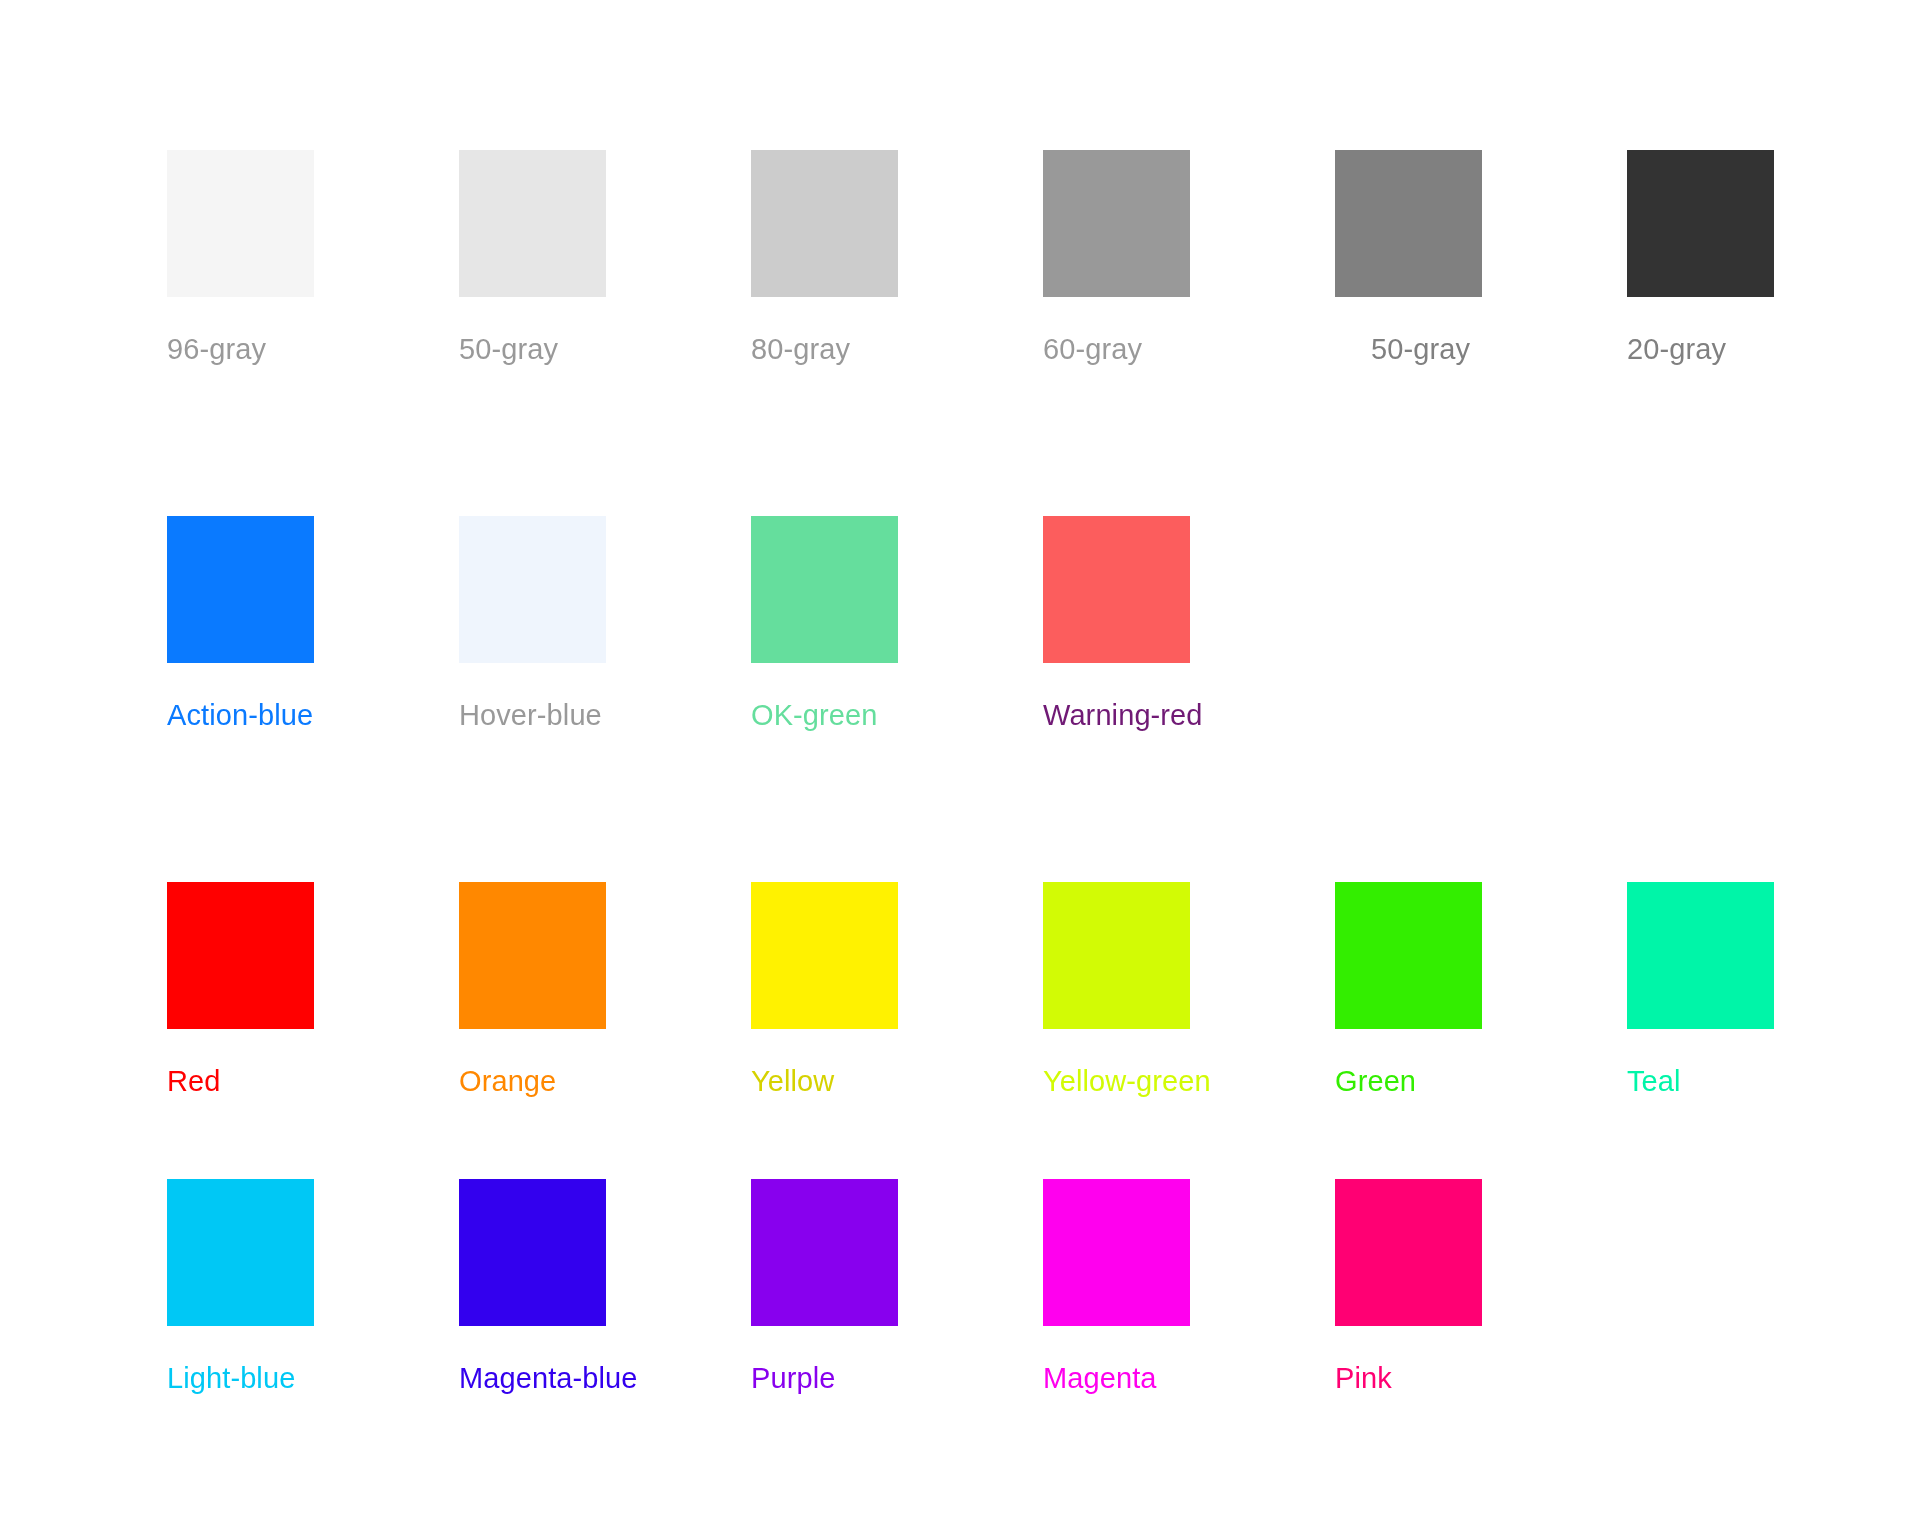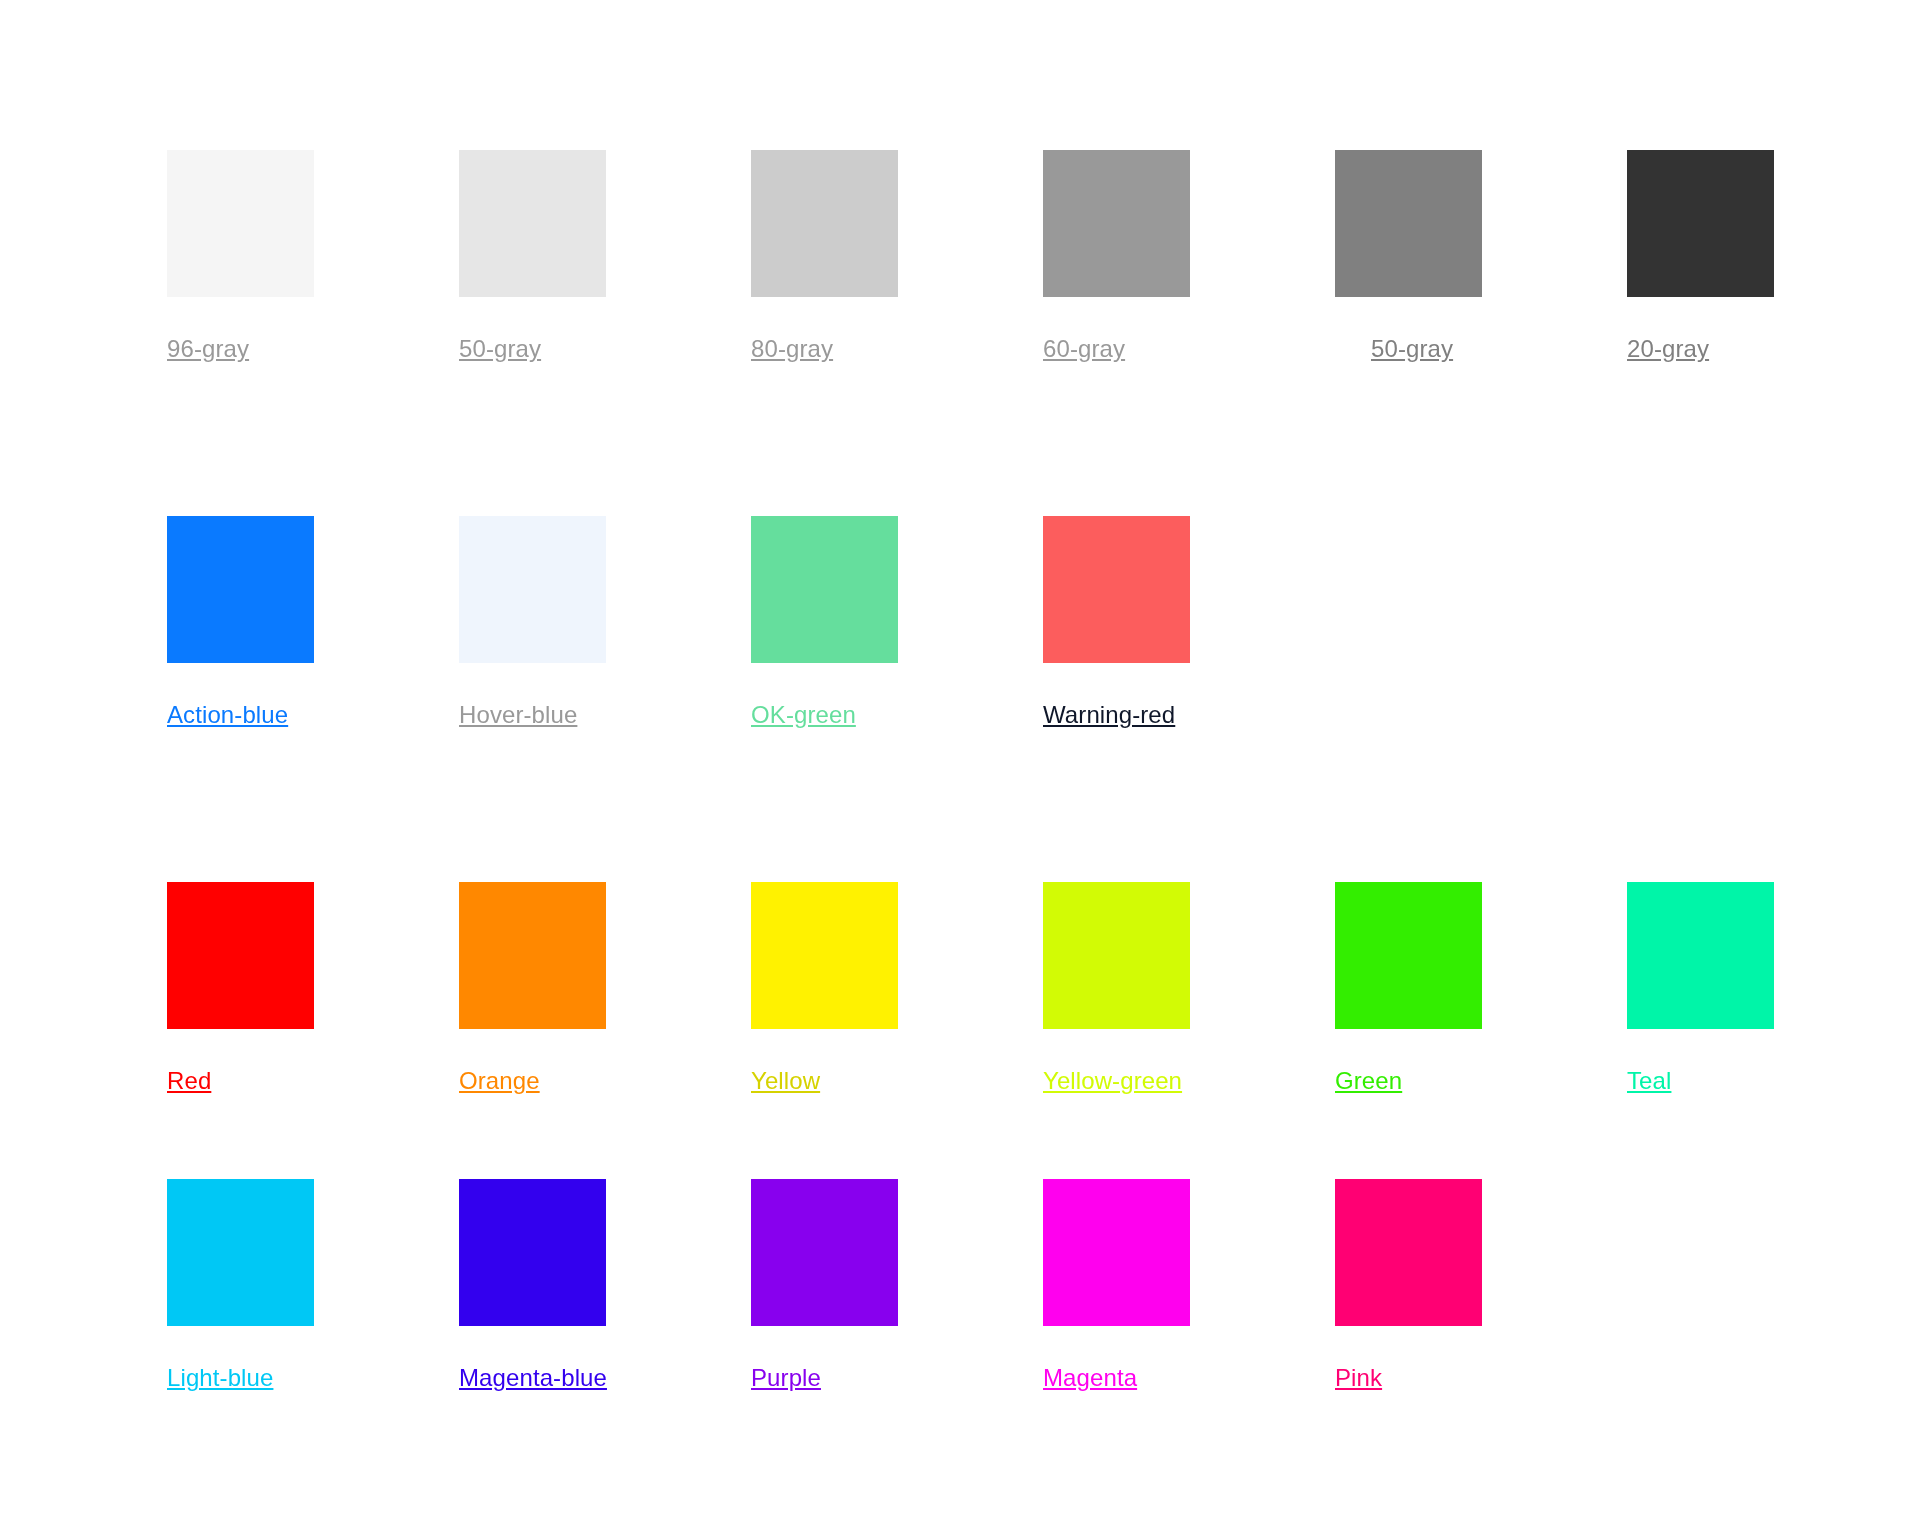--- a/index.html
+++ b/index.html
@@ -46,26 +46,25 @@
     height: 147px;
     display: block;
   }
 
   .swatch-chip.empty {
     background: transparent;
   }
 
   .swatch-label {
     margin-top: 32px;
-    font-size: 24px;
+    font-size: 29px;
     line-height: 40px;
     letter-spacing: 0.1px;
     white-space: nowrap;
     font-family: "Liberation Sans", sans-serif;
-    text-decoration: underline;
   }
 
   
   #group-gray   { top: 150px; }
   #group-system { top: 516px; }
   #group-vivid  { top: 882px; }
 
   .swatch-row.row-spaced { margin-top: 78px; }
 </style>
 </head>
@@ -111,21 +110,21 @@
       <div class="swatch-cell">
         <div class="swatch-chip" style="background: rgb(239, 245, 253);"></div>
         <div class="swatch-label" style="color: rgb(153, 153, 153);">Hover-blue</div>
       </div>
       <div class="swatch-cell">
         <div class="swatch-chip" style="background: rgb(101, 222, 157);"></div>
         <div class="swatch-label" style="color: rgb(101, 222, 157); text-align: right;">OK-green</div>
       </div>
       <div class="swatch-cell">
         <div class="swatch-chip" style="background: rgb(252, 93, 93);"></div>
-        <div class="swatch-label" style="color: #0f172a;">Warning-red</div>
+        <div class="swatch-label" style="color: #701a75;">Warning-red</div>
       </div>
       <div class="swatch-cell">
         <div class="swatch-chip empty"></div>
         <div class="swatch-label"></div>
       </div>
       <div class="swatch-cell">
         <div class="swatch-chip empty"></div>
         <div class="swatch-label"></div>
       </div>
     </div>

